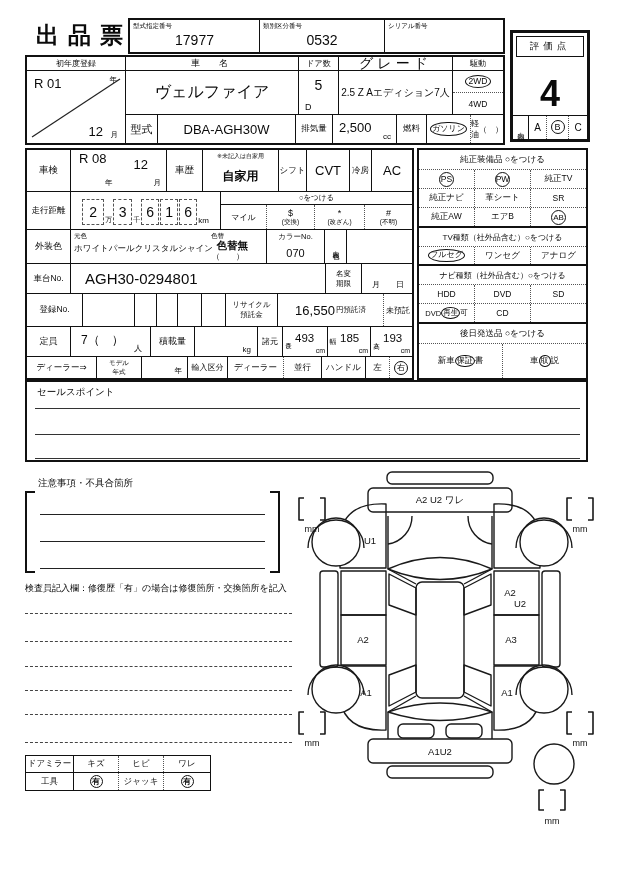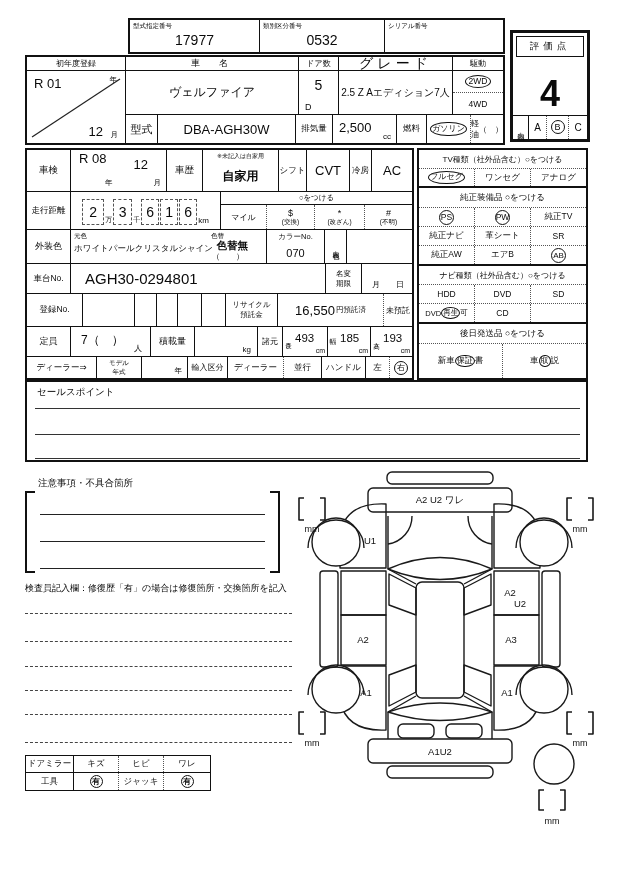--- a/index.html
+++ b/index.html
@@ -18,20 +18,21 @@
 .ci{display:inline-flex;align-items:center;justify-content:center;border:1.3px solid #111;border-radius:50%;width:15px;height:15px;font-size:8.5px}
 .vtx{writing-mode:vertical-rl;letter-spacing:1px}
 .rel{position:relative}
 svg text{font-family:"Liberation Sans","DejaVu Sans",sans-serif}
 </style>
 </head>
 <body>
 
 <div id="page">
 
+  <div class="abs" style="left:36px;top:20px;font-size:23px;font-weight:700;letter-spacing:9px">出品票</div>
 
   <div class="abs row" style="left:128px;top:18px;width:377px;height:36px;border:2px solid #111">
     <div class="rel sr" style="width:130px">
       <span class="abs" style="left:3px;top:2px;font-size:6.5px">型式指定番号</span>
       <span class="abs" style="left:0;right:0;top:12px;text-align:center;font-size:14px">17977</span>
     </div>
     <div class="rel sr" style="width:125px">
       <span class="abs" style="left:3px;top:2px;font-size:6.5px">類別区分番号</span>
       <span class="abs" style="left:0;right:0;top:12px;text-align:center;font-size:14px">0532</span>
     </div>
@@ -76,21 +77,21 @@
     </div>
 
     <div class="col" style="flex:1">
       <div class="row bb" style="height:14px">
         <div class="c sr" style="width:173px;font-size:9px;letter-spacing:5px">車　名</div>
         <div class="c sr" style="width:40px;font-size:8px">ドア数</div>
         <div class="c sr" style="width:114px;font-size:14px;letter-spacing:4px">グレード</div>
         <div class="c" style="flex:1;font-size:8px">駆動</div>
       </div>
       <div class="row bb" style="height:44px">
-        <div class="c sr" style="width:173px;font-size:12px">ヴェルファイア</div>
+        <div class="c sr" style="width:173px;font-size:16px">ヴェルファイア</div>
         <div class="rel sr" style="width:40px">
           <span class="abs" style="left:0;right:0;top:6px;text-align:center;font-size:14px">5</span>
           <span class="abs" style="left:6px;bottom:2px;font-size:9px">D</span>
         </div>
         <div class="c sr" style="width:114px;font-size:10px">2.5 Z Aエディション7人</div>
         <div class="col" style="flex:1">
           <div class="c db" style="height:22px">
             <span class="el" style="font-size:8.5px">2WD</span>
           </div>
           <div class="c" style="flex:1;font-size:8.5px">4WD</div>
@@ -271,30 +272,20 @@
       <div class="c sr" style="width:38px;font-size:8.5px">並行</div>
       <div class="c sr" style="width:44px;font-size:8.5px">ハンドル</div>
       <div class="c dr" style="width:24px;font-size:8.5px">左</div>
       <div class="c" style="flex:1">
         <span class="ci" style="width:14px;height:14px;font-size:8px">右</span>
       </div>
     </div>
   </div>
 
   <div class="abs col" style="left:417px;top:148px;width:171px;height:232px;border:2px solid #111;font-size:8.5px">
-    <div class="col" style="height:38px;border-bottom:2px solid #111">
-      <div class="c db" style="height:19px;font-size:8px">TV種類（社外品含む）○をつける</div>
-      <div class="row" style="flex:1">
-        <div class="c dr" style="width:56px">
-            <span class="el" style="font-size:8px;padding:0 1px">フルセグ</span>
-          </div>
-        <div class="c dr" style="width:56px">ワンセグ</div>
-        <div class="c" style="flex:1">アナログ</div>
-      </div>
-    </div>
     <div class="col" style="height:78px;border-bottom:2px solid #111">
       <div class="c db" style="height:20px">純正装備品 ○をつける</div>
       <div class="row db" style="flex:1">
         <div class="c dr" style="width:56px">
             <span class="ci">PS</span>
           </div>
         <div class="c dr" style="width:56px">
             <span class="ci">PW</span>
           </div>
         <div class="c" style="flex:1">純正TV</div>
@@ -303,20 +294,30 @@
         <div class="c dr" style="width:56px">純正ナビ</div>
         <div class="c dr" style="width:56px">革シート</div>
         <div class="c" style="flex:1">SR</div>
       </div>
       <div class="row" style="flex:1">
         <div class="c dr" style="width:56px">純正AW</div>
         <div class="c dr" style="width:56px">エアB</div>
         <div class="c" style="flex:1">
             <span class="ci" style="font-size:8px">AB</span>
           </div>
+      </div>
+    </div>
+    <div class="col" style="height:38px;border-bottom:2px solid #111">
+      <div class="c db" style="height:19px;font-size:8px">TV種類（社外品含む）○をつける</div>
+      <div class="row" style="flex:1">
+        <div class="c dr" style="width:56px">
+            <span class="el" style="font-size:8px;padding:0 1px">フルセグ</span>
+          </div>
+        <div class="c dr" style="width:56px">ワンセグ</div>
+        <div class="c" style="flex:1">アナログ</div>
       </div>
     </div>
     <div class="col" style="height:58px;border-bottom:2px solid #111">
       <div class="c db" style="height:19px;font-size:8px">ナビ種類（社外品含む）○をつける</div>
       <div class="row db" style="flex:1">
         <div class="c dr" style="width:56px">HDD</div>
         <div class="c dr" style="width:56px">DVD</div>
         <div class="c" style="flex:1">SD</div>
       </div>
       <div class="row" style="flex:1">

